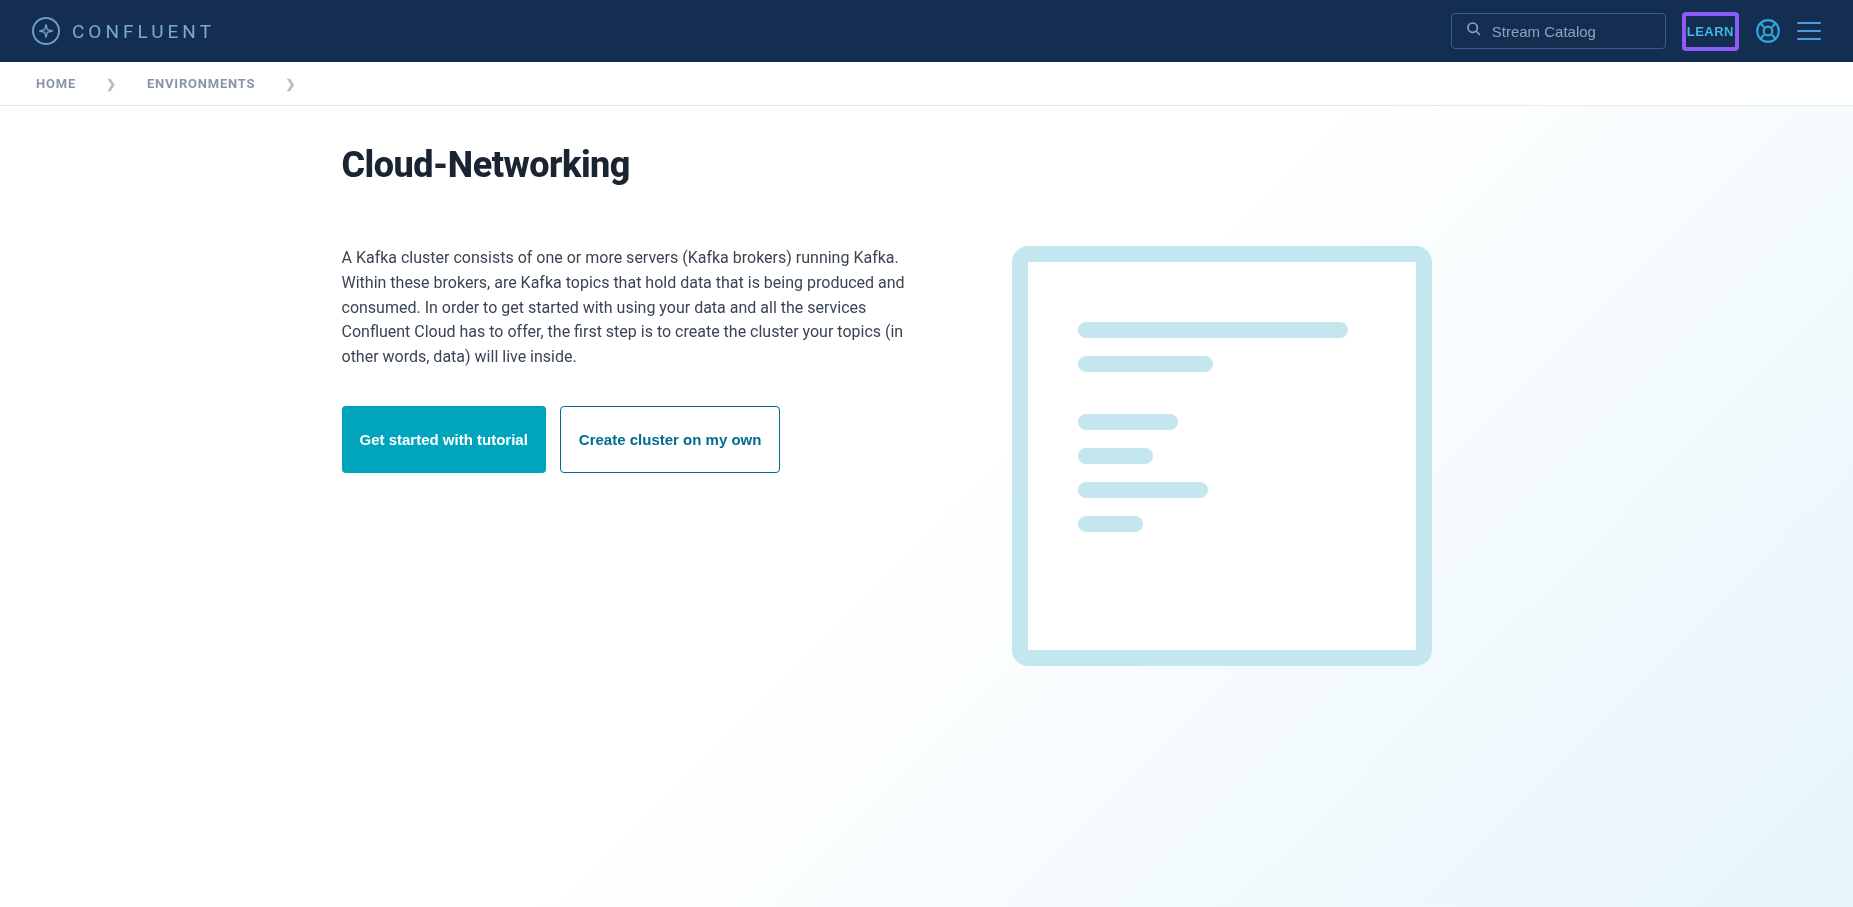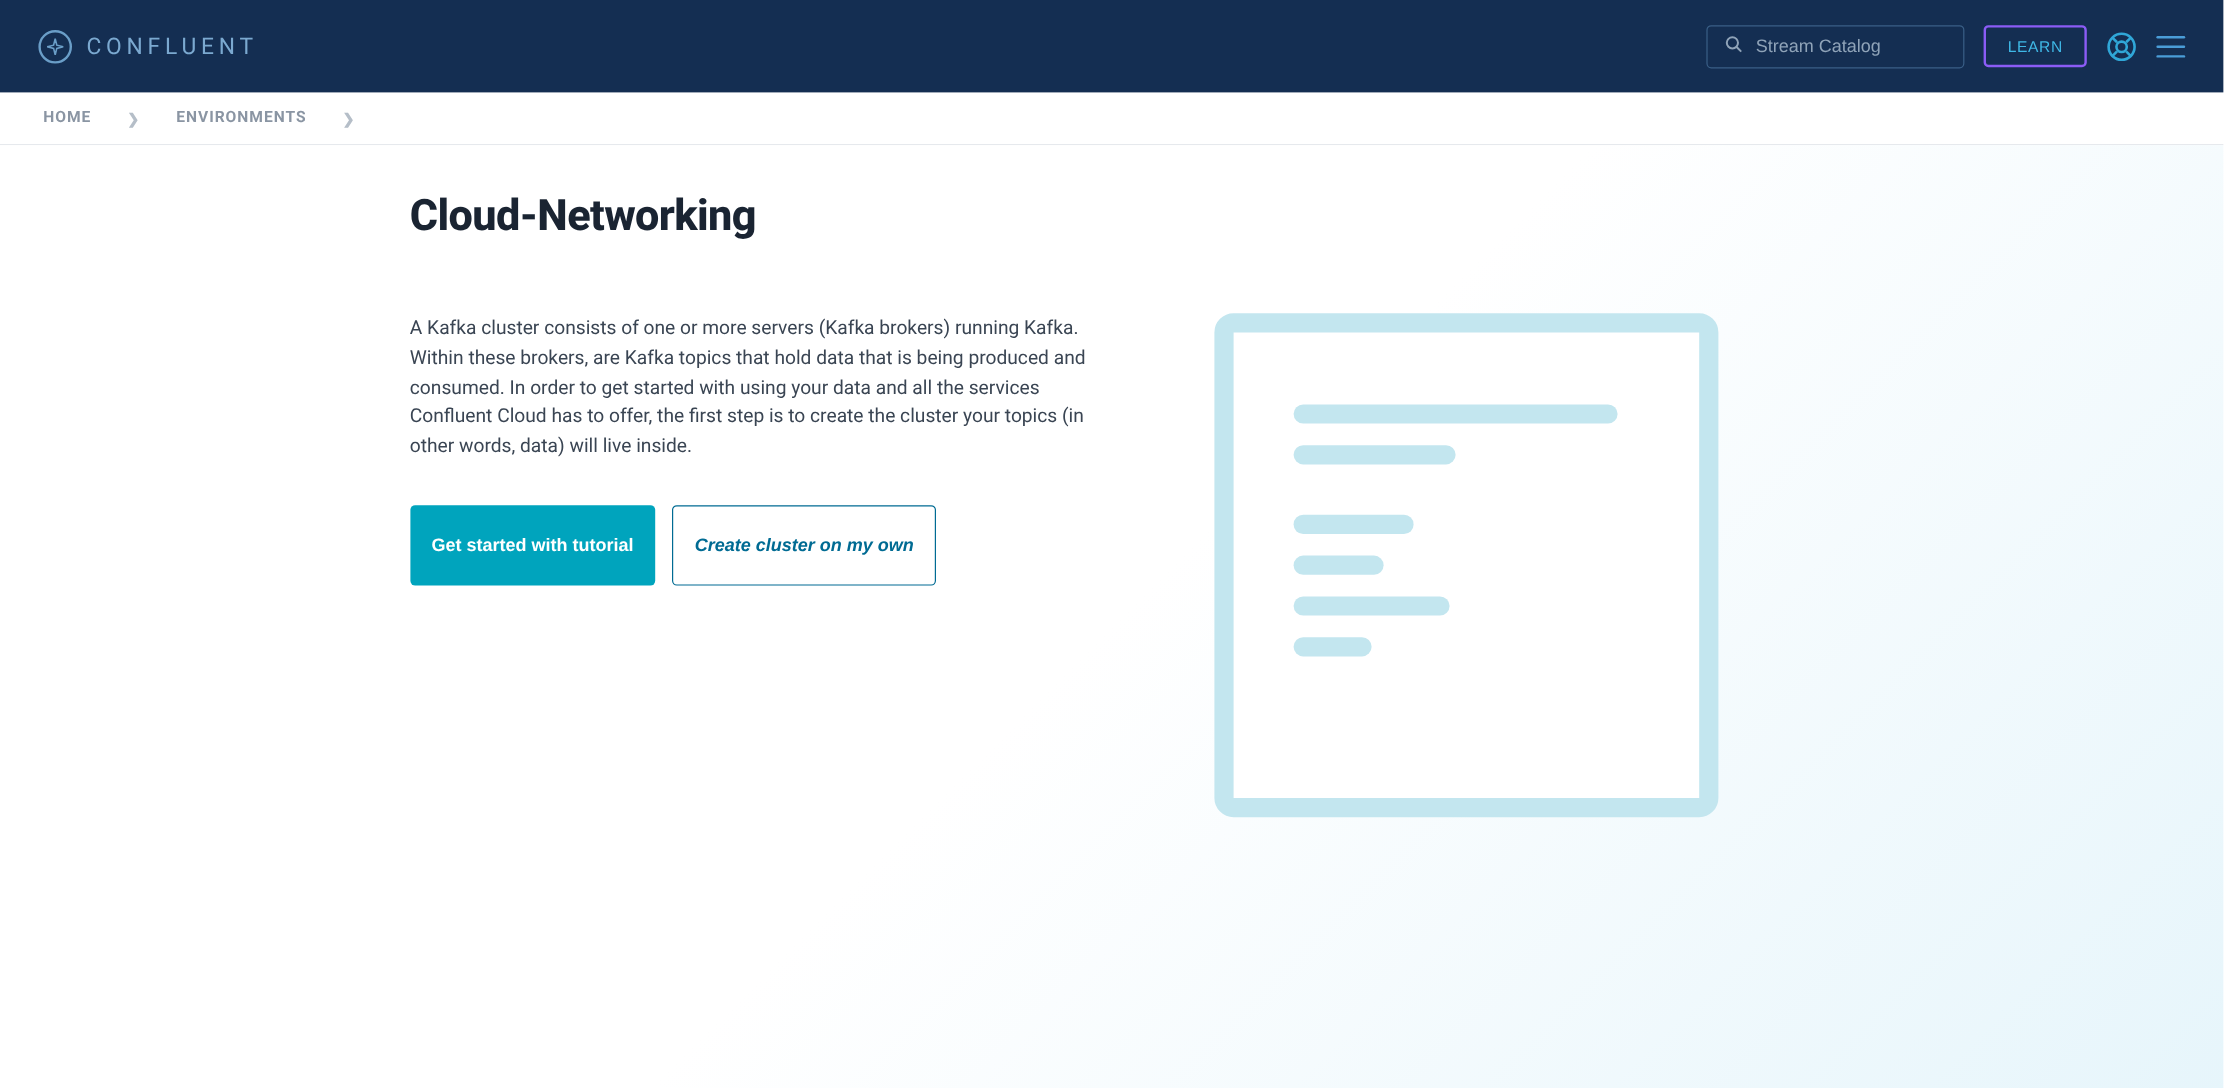--- a/index.html
+++ b/index.html
@@ -7,21 +7,21 @@
       padding: 0;
       box-sizing: border-box;
     }
     body {
       font-family: -apple-system, BlinkMacSystemFont, "Segoe UI", Roboto, Helvetica, Arial, sans-serif;
       background: #ffffff;
       color: #1a2432;
     }
     .header {
       background: #142e52;
-      height: 77px;
+      height: 62px;
       display: flex;
       align-items: center;
       justify-content: space-between;
       padding: 0 32px;
     }
     .logo-wrap {
       display: flex;
       align-items: center;
       gap: 12px;
       color: #6a9ec8;
@@ -70,27 +70,27 @@
       width: 100%;
     }
     .search-box input::placeholder {
       color: #8fa3b8;
     }
     .search-icon {
       color: #8fa3b8;
       flex-shrink: 0;
     }
     .learn-btn {
-      border: 2px solid #8b5cf6;
+      border: 4px solid #8b5cf6;
       color: #3fb8e6;
       background: transparent;
       border-radius: 4px;
-      padding: 8px 18px;
+      padding: 8px 1px;
       font-size: 13px;
-      font-weight: 400;
+      font-weight: 700;
       letter-spacing: 0.5px;
       cursor: pointer;
     }
     .help-icon {
       color: #30a7d8;
       cursor: pointer;
       display: flex;
       align-items: center;
     }
     .hamburger {
@@ -197,21 +197,20 @@
     }
     .btn-secondary {
       background: #ffffff;
       color: #006b93;
       border: 1px solid #006b93;
       border-radius: 4px;
       padding: 24px 18px;
       font-size: 15px;
       font-weight: 600;
       cursor: pointer;
-      font-style: italic;
     }
     .illustration {
       width: 420px;
       height: 420px;
       flex-shrink: 0;
     }
     .doc-card {
       width: 100%;
       height: 100%;
       border: 16px solid #c3e6ef;

